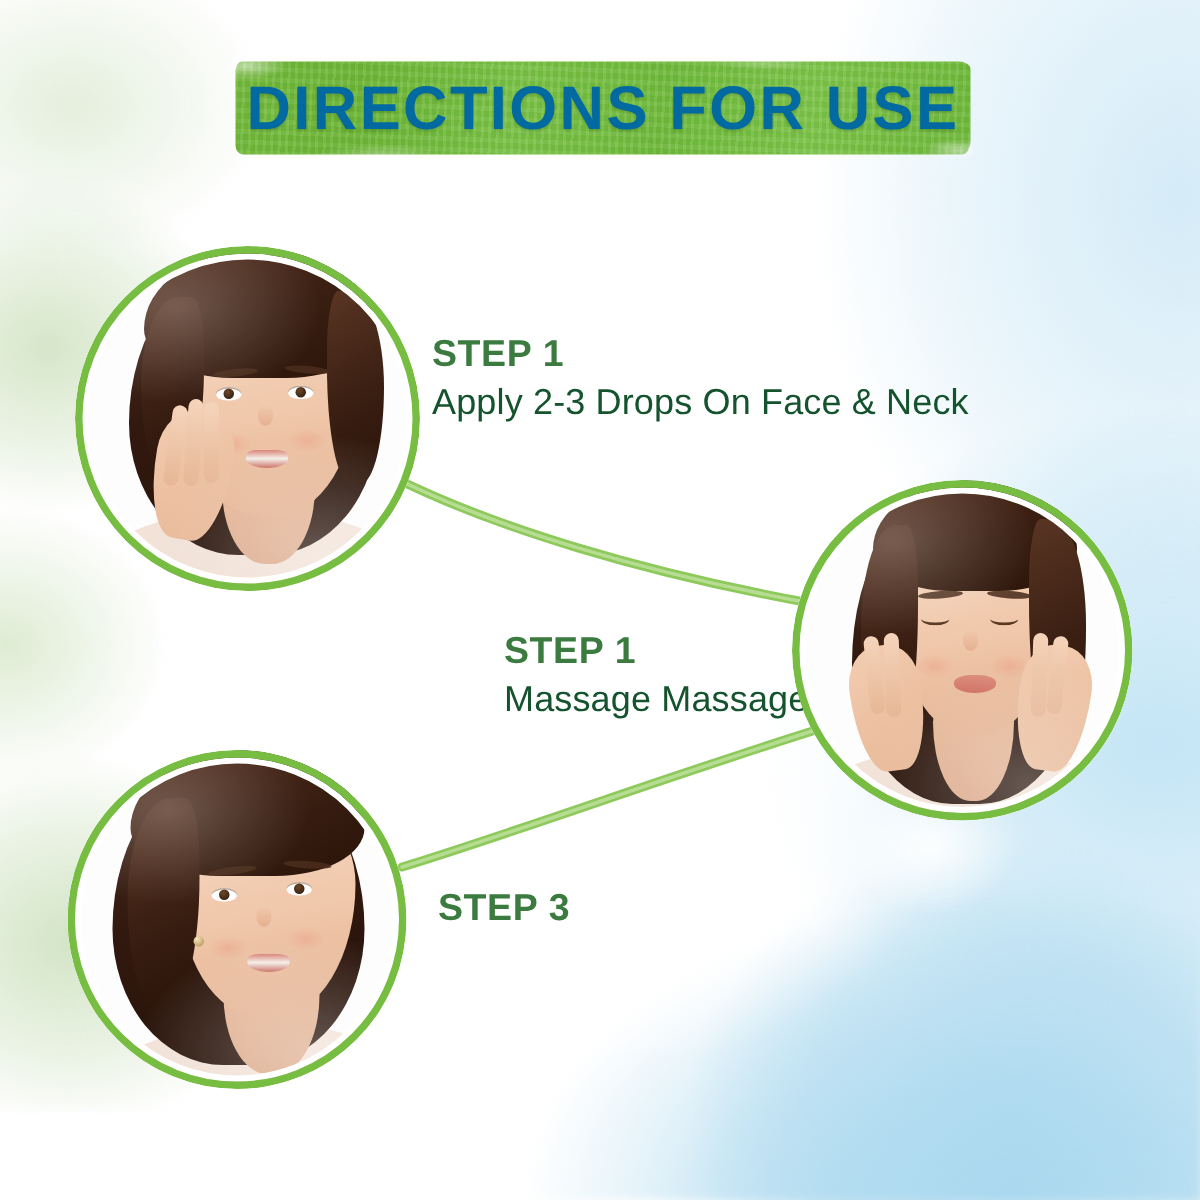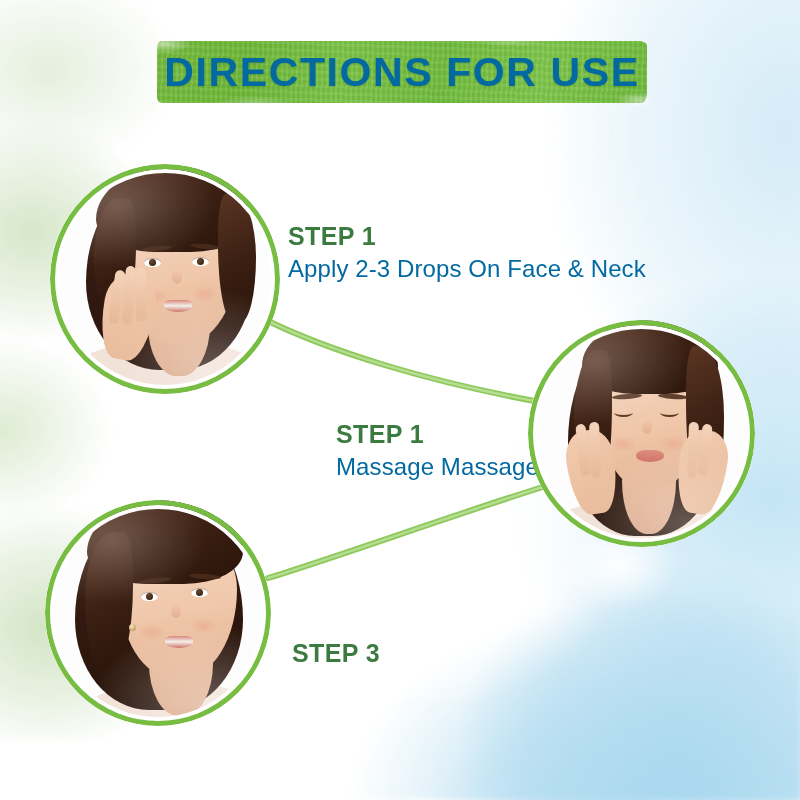--- a/index.html
+++ b/index.html
@@ -291,21 +291,21 @@
     letter-spacing: .4px;
     margin: 0 0 4px 0;
     color: #3c7b40;
     white-space: nowrap;
   }
   .step-desc {
     font-size: 24px;
     font-weight: normal;
     letter-spacing: .1px;
     margin: 0;
-    color: #0369a1;
+    color: #14532d;
     white-space: nowrap;
   }
 </style>
 </head>
 <body>
 
 <div id="infographic">
 
   <div class="bg-layer">
     <div class="wash-blue-main"></div>
@@ -417,17 +417,17 @@
   <div class="step-block" style="left:288px; top:222px;">
     <p class="step-head">STEP 1</p>
     <p class="step-desc">Apply 2-3 Drops On Face &amp; Neck</p>
   </div>
 
   <div class="step-block" style="left:336px; top:420px;">
     <p class="step-head">STEP 1</p>
     <p class="step-desc">Massage Massage</p>
   </div>
 
-  <div class="step-block" style="left:292px; top:591px;margin-top:48px;">
+  <div class="step-block" style="left:292px; top:591px;">
     <p class="step-head">STEP 3</p>
   </div>
 
 </div>
 
 </body></html>

